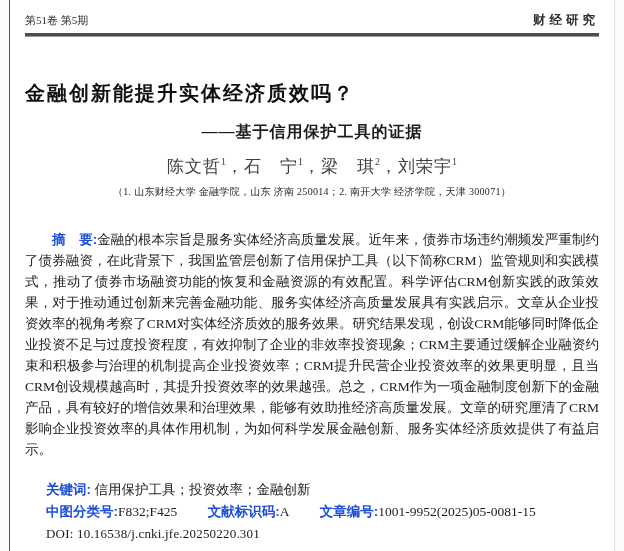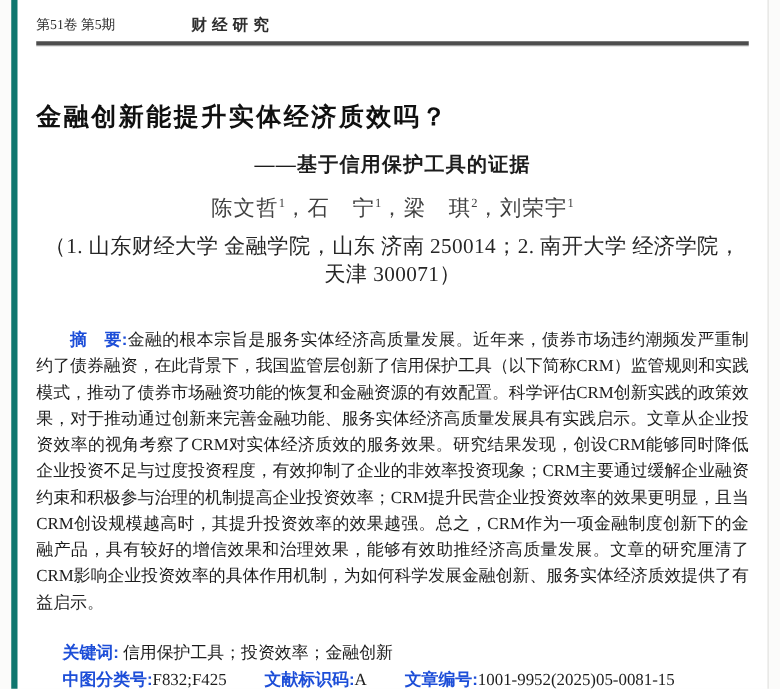--- a/index.html
+++ b/index.html
@@ -6,32 +6,32 @@
   html, body {
     width: 624px; height: 551px;
     background: #fbfbfa;
     font-family: "Liberation Serif", "DejaVu Serif", serif;
     color: #1f1f1f;
     overflow: hidden;
   }
   .page {
     position: absolute; top: 0; bottom: 0; left: 9px; right: 9px;
     background: #ffffff;
-    border-left: 5px solid #0f766e;
+    border-left: 1px solid #0f766e;
     border-right: 1px solid #e2e2e0;
     padding: 13px 15px 0 15px;
   }
   
   .header {
     display: flex; justify-content: space-between; align-items: flex-start;
     font-size: 11px; line-height: 15px; color: #2e2e2e;
   }
   .h-left  { text-align: left;  min-width: 120px; }
   .h-right { text-align: right; min-width: 120px; }
-  .h-center { text-align: left; flex: 1; }
+  .h-center { text-align: right; flex: 1; }
   .journal-cn { font-size: 12.5px; font-weight: bold; letter-spacing: 4px; padding-left: 4px; }
   .journal-en { font-size: 11.5px; margin-top: 2px; word-spacing: 2px; }
   .rule {
     margin-top: 5px;
     border-top: 3px solid #4d4d4d;
     height: 1px;
     border-bottom: 1px solid #9a9a9a;
   }
   
   .title {
@@ -42,21 +42,21 @@
     margin-top: 15px; text-align: center;
     font-size: 16px; font-weight: 600; letter-spacing: 1px; color: #1c1c1c;
   }
   .authors {
     margin-top: 12px; text-align: center;
     font-size: 17px; letter-spacing: 1px; color: #404040;
   }
   .authors sup { font-size: 10px; line-height: 0; vertical-align: super; letter-spacing: 0; }
   .affiliation {
     margin-top: 7px; text-align: center;
-    font-size: 17px; color: #262626; letter-spacing: 0.3px;
+    font-size: 10px; color: #262626; letter-spacing: 0.3px;
   }
   
   .abstract {
     margin-top: 30px;
     font-size: 13.5px; line-height: 21px;
     text-align: justify; text-indent: 27px;
     color: #1d1d1d;
   }
   .hei { font-family: "Liberation Sans", "DejaVu Sans", sans-serif; font-weight: bold; color: #1d4ed8; }
   .meta-line { padding-left: 21px; font-size: 13.5px; line-height: 22px; color: #1d1d1d; }

